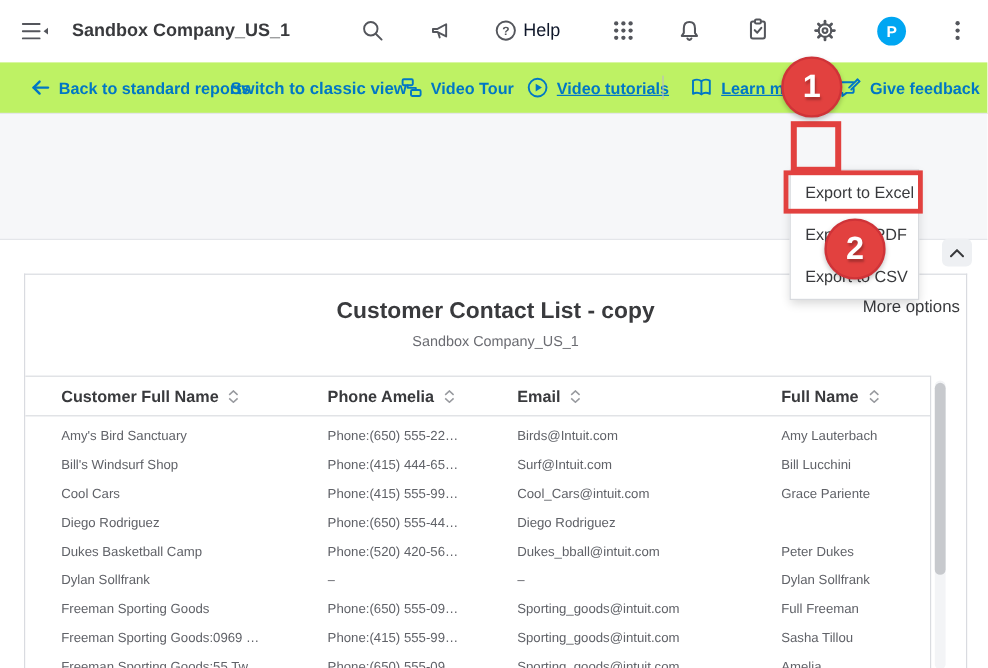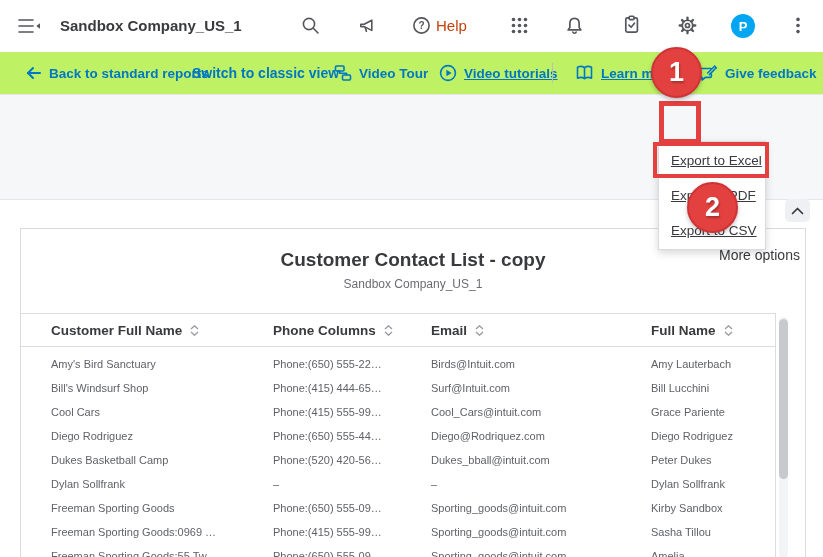--- a/index.html
+++ b/index.html
@@ -4,21 +4,21 @@
 <style>
   html,body{margin:0;padding:0;background:#fff;}
   body{width:823px;height:557px;overflow:hidden;font-family:"Liberation Sans",sans-serif;
        -webkit-font-smoothing:antialiased;color:#393a3d;position:relative;}
   .abs{position:absolute;}
   svg.ic{fill:none;stroke:#54565c;stroke-width:1.6;stroke-linecap:round;stroke-linejoin:round;display:block;}
   svg.ic.blue{stroke:#0077c5;}
   
   .topbar{position:absolute;left:0;top:0;width:823px;height:52px;background:#fff;}
   .company{position:absolute;left:60px;top:17px;font-size:15px;font-weight:bold;color:#393a3d;}
-  .help-label{position:absolute;left:436px;top:17px;font-size:15px;color:#c2410c;}
+  .help-label{position:absolute;left:436px;top:17px;font-size:15px;color:#0f172a;}
   .avatar{position:absolute;left:731px;top:14px;width:24px;height:24px;border-radius:50%;
           display:flex;align-items:center;justify-content:center;color:#fff;font-size:13px;font-weight:bold;}
   
   .navrow{position:absolute;left:0;top:52px;width:823px;height:43px;background:#bef264;border-bottom:1px solid #e5e7ea;box-sizing:border-box;}
   .navlink{position:absolute;top:0;height:42px;display:flex;align-items:center;gap:7px;color:#0077c5;
            font-size:13.5px;font-weight:bold;cursor:pointer;}
   .underl{text-decoration:underline;}
   .navsep{position:absolute;left:552px;top:11px;width:1px;height:20px;background:#babdc2;}
   
   .band{position:absolute;left:0;top:95px;width:823px;height:105px;background:#f6f7f9;border-bottom:1px solid #e4e6ea;box-sizing:border-box;}
@@ -42,21 +42,21 @@
   .thead{display:grid;grid-template-columns:222px 158px 220px 1fr;padding-left:30px;height:34px;
          border-top:1px solid #dadce0;border-bottom:1px solid #dadce0;box-sizing:border-box;align-items:center;}
   .th{display:flex;align-items:center;gap:8px;font-size:13.5px;font-weight:bold;color:#393a3d;cursor:pointer;}
   .tbody{padding-top:5px;}
   .trow{display:grid;grid-template-columns:222px 158px 220px 1fr;padding-left:30px;height:24px;align-items:center;}
   .td{font-size:11px;color:#606268;white-space:nowrap;overflow:hidden;}
   .vscroll-track{position:absolute;left:758px;top:88px;width:9px;height:241px;background:#f3f4f6;border-radius:5px;}
   .vscroll-thumb{position:absolute;left:758px;top:90px;width:9px;height:160px;background:#c7c9cd;border-radius:5px;cursor:grab;}
   
   .menu{position:absolute;left:658px;top:141px;width:106px;background:#fff;border:1px solid #d8dade;
-        box-shadow:0 3px 8px rgba(0,0,0,.16);z-index:40;padding:1px 0;text-decoration:underline;}
+        box-shadow:0 3px 8px rgba(0,0,0,.16);z-index:40;padding:1px 0;}
   .menu-item{font-size:13.5px;color:#393a3d;padding:10px 0 10px 12px;cursor:pointer;white-space:nowrap;}
   
   .hl-box{position:absolute;border:5px solid #e2413f;box-sizing:border-box;z-index:50;pointer-events:none;}
   .step-circle{position:absolute;width:51px;height:51px;border-radius:50%;background:#e2413f;border:2px solid #cf3338;
                box-sizing:border-box;display:flex;align-items:center;justify-content:center;color:#fff;font-size:27px;
                font-weight:bold;z-index:60;box-shadow:0 2px 4px rgba(0,0,0,.25);text-shadow:1px 2px 2px rgba(0,0,0,.25);pointer-events:none;}
 </style>
 </head>
 <body>
 
@@ -277,21 +277,21 @@
   <div class="tablewrap">
     <div class="thead">
       <span class="th">
         <span>Customer Full Name</span>
         <svg width="9" height="11" viewBox="0 0 9 11">
             <polyline points="1,4 4.5,0.8 8,4" fill="none" stroke="#97999e" stroke-width="1.3"></polyline>
             <polyline points="1,7 4.5,10.2 8,7" fill="none" stroke="#97999e" stroke-width="1.3"></polyline>
           </svg>
       </span>
       <span class="th">
-        <span>Phone Columns</span>
+        <span>Phone Amelia</span>
         <svg width="9" height="11" viewBox="0 0 9 11">
             <polyline points="1,4 4.5,0.8 8,4" fill="none" stroke="#97999e" stroke-width="1.3"></polyline>
             <polyline points="1,7 4.5,10.2 8,7" fill="none" stroke="#97999e" stroke-width="1.3"></polyline>
           </svg>
       </span>
       <span class="th">
         <span>Email</span>
         <svg width="9" height="11" viewBox="0 0 9 11">
             <polyline points="1,4 4.5,0.8 8,4" fill="none" stroke="#97999e" stroke-width="1.3"></polyline>
             <polyline points="1,7 4.5,10.2 8,7" fill="none" stroke="#97999e" stroke-width="1.3"></polyline>
@@ -320,40 +320,39 @@
         </div>
         <div class="trow">
           <span class="td">Cool Cars</span>
           <span class="td">Phone:(415) 555-99…</span>
           <span class="td">Cool_Cars@intuit.com</span>
           <span class="td">Grace Pariente</span>
         </div>
         <div class="trow">
           <span class="td">Diego Rodriguez</span>
           <span class="td">Phone:(650) 555-44…</span>
-          <span class="td">Diego@Rodriquez.com</span>
           <span class="td">Diego Rodriguez</span>
         </div>
         <div class="trow">
           <span class="td">Dukes Basketball Camp</span>
           <span class="td">Phone:(520) 420-56…</span>
           <span class="td">Dukes_bball@intuit.com</span>
           <span class="td">Peter Dukes</span>
         </div>
         <div class="trow">
           <span class="td">Dylan Sollfrank</span>
           <span class="td">–</span>
           <span class="td">–</span>
           <span class="td">Dylan Sollfrank</span>
         </div>
         <div class="trow">
           <span class="td">Freeman Sporting Goods</span>
           <span class="td">Phone:(650) 555-09…</span>
           <span class="td">Sporting_goods@intuit.com</span>
-          <span class="td">Kirby Sandbox</span>
+          <span class="td">Full Freeman</span>
         </div>
         <div class="trow">
           <span class="td">Freeman Sporting Goods:0969 …</span>
           <span class="td">Phone:(415) 555-99…</span>
           <span class="td">Sporting_goods@intuit.com</span>
           <span class="td">Sasha Tillou</span>
         </div>
         <div class="trow">
           <span class="td">Freeman Sporting Goods:55 Tw…</span>
           <span class="td">Phone:(650) 555-09…</span>

